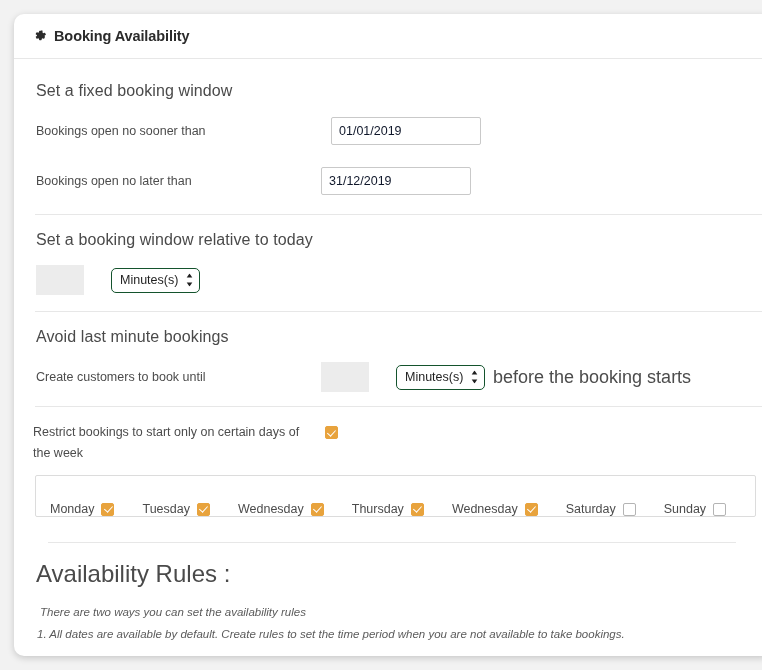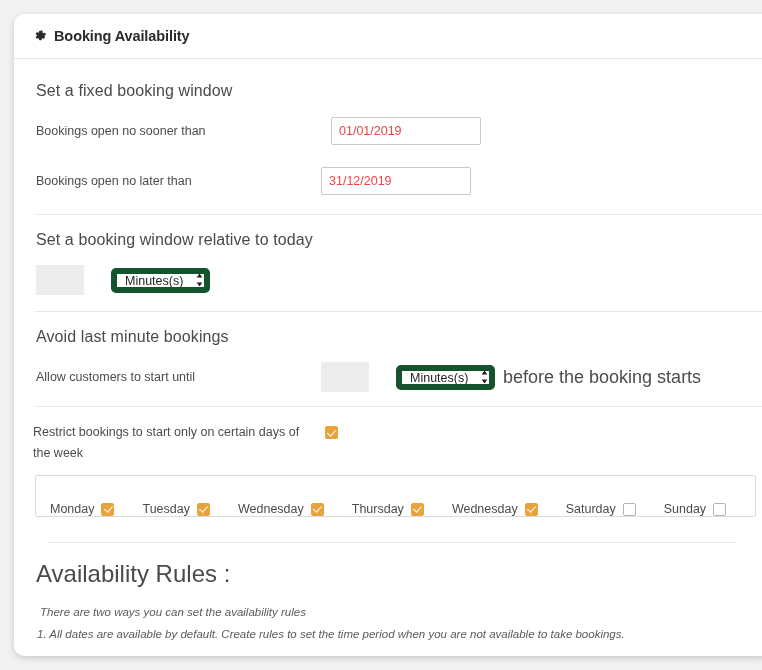--- a/index.html
+++ b/index.html
@@ -71,21 +71,21 @@
   .date-label { width: 285px; flex: none; }
 
   .date-input {
     width: 150px;
     height: 28px;
     border: 1px solid #c9c9c9;
     border-radius: 2px;
     background: #fff;
     font-family: "Liberation Sans", sans-serif;
     font-size: 12.5px;
-    color: #ef4444;
+    color: #0f172a;
     padding: 0 7px;
     outline: none;
   }
 
   .divider {
     height: 1px;
     background: #e7e7e7;
     margin-left: 21px;
     margin-right: 0;
   }
@@ -98,21 +98,21 @@
     border: none;
     outline: none;
     font-family: "Liberation Sans", sans-serif;
     font-size: 12.5px;
     color: #3c3c3c;
     padding: 0 6px;
   }
 
   .unit-select {
     height: 25px;
-    border: 6px solid #14532d;
+    border: 1px solid #14532d;
     border-radius: 5px;
     background: #fff;
     font-family: "Liberation Sans", sans-serif;
     font-size: 12.5px;
     color: #1f1f1f;
     padding: 0 20px 0 8px;
     -webkit-appearance: none;
     appearance: none;
     outline: none;
     position: relative;
@@ -258,21 +258,21 @@
           </svg>
         </span>
       </span>
     </div>
 
     <div class="divider" style="margin-top:16px;"></div>
 
     <div class="sec-head" style="margin-top:16px;">Avoid last minute bookings</div>
 
     <div class="row" style="margin-top:16px;">
-      <span class="lbl date-label">Allow customers to start until</span>
+      <span class="lbl date-label">Create customers to book until</span>
       <input class="num-box" type="text" value="" style="">
       <span class="select-wrap" style="margin-left:27px;">
         <select class="unit-select">
           <option>Minutes(s)</option>
         </select>
         <span class="select-arrows">
           <svg viewBox="0 0 7 13" width="7" height="13" fill="#1f1f1f">
             <path d="M3.5 0L6.3 4H0.7z"></path>
               <path d="M3.5 13L0.7 9h5.6z"></path>
           </svg>

